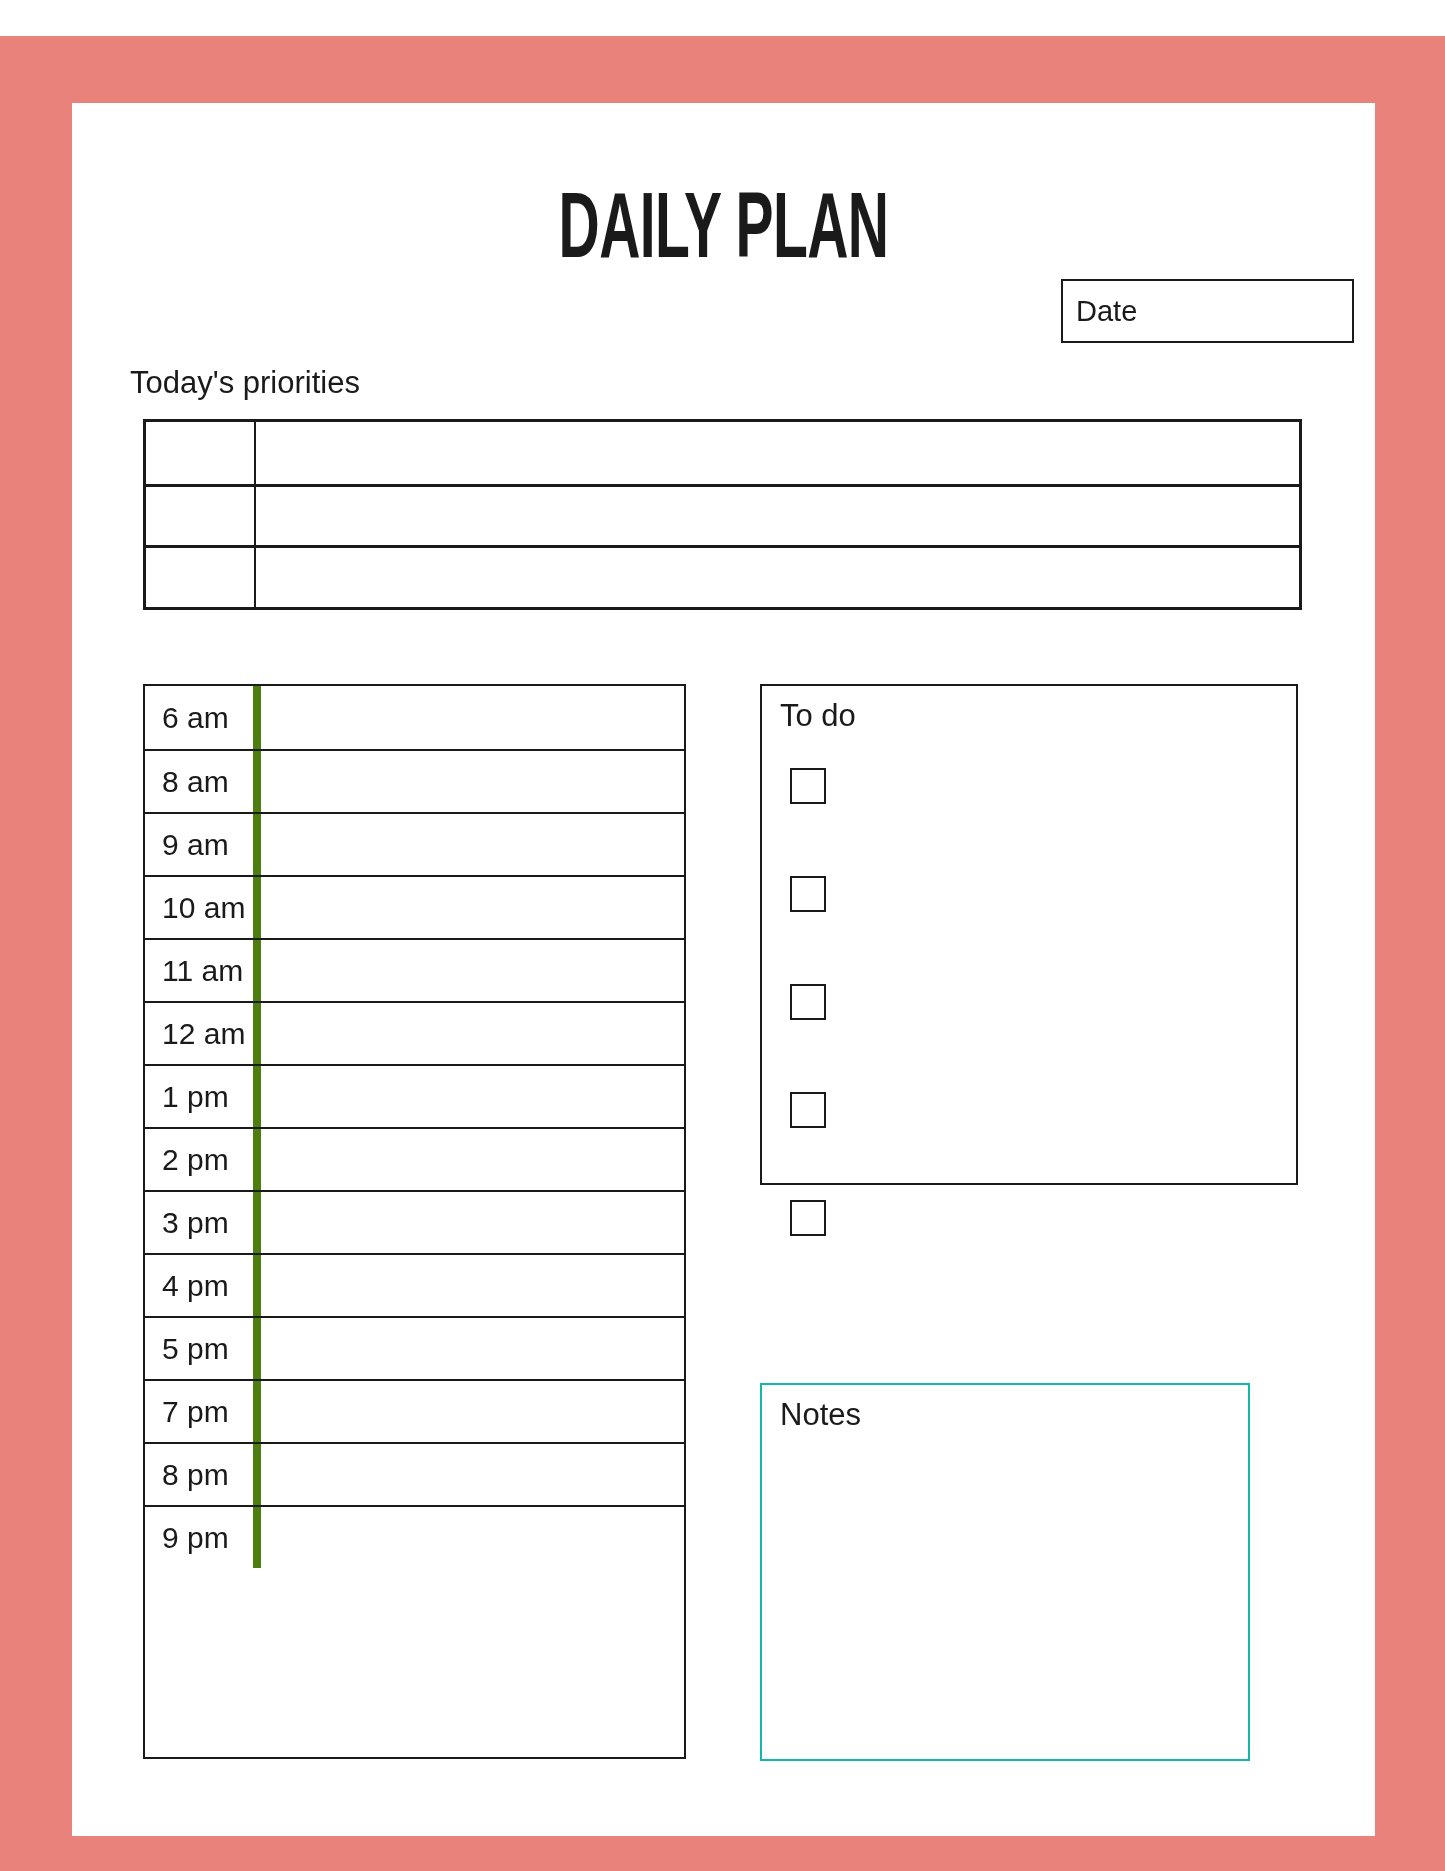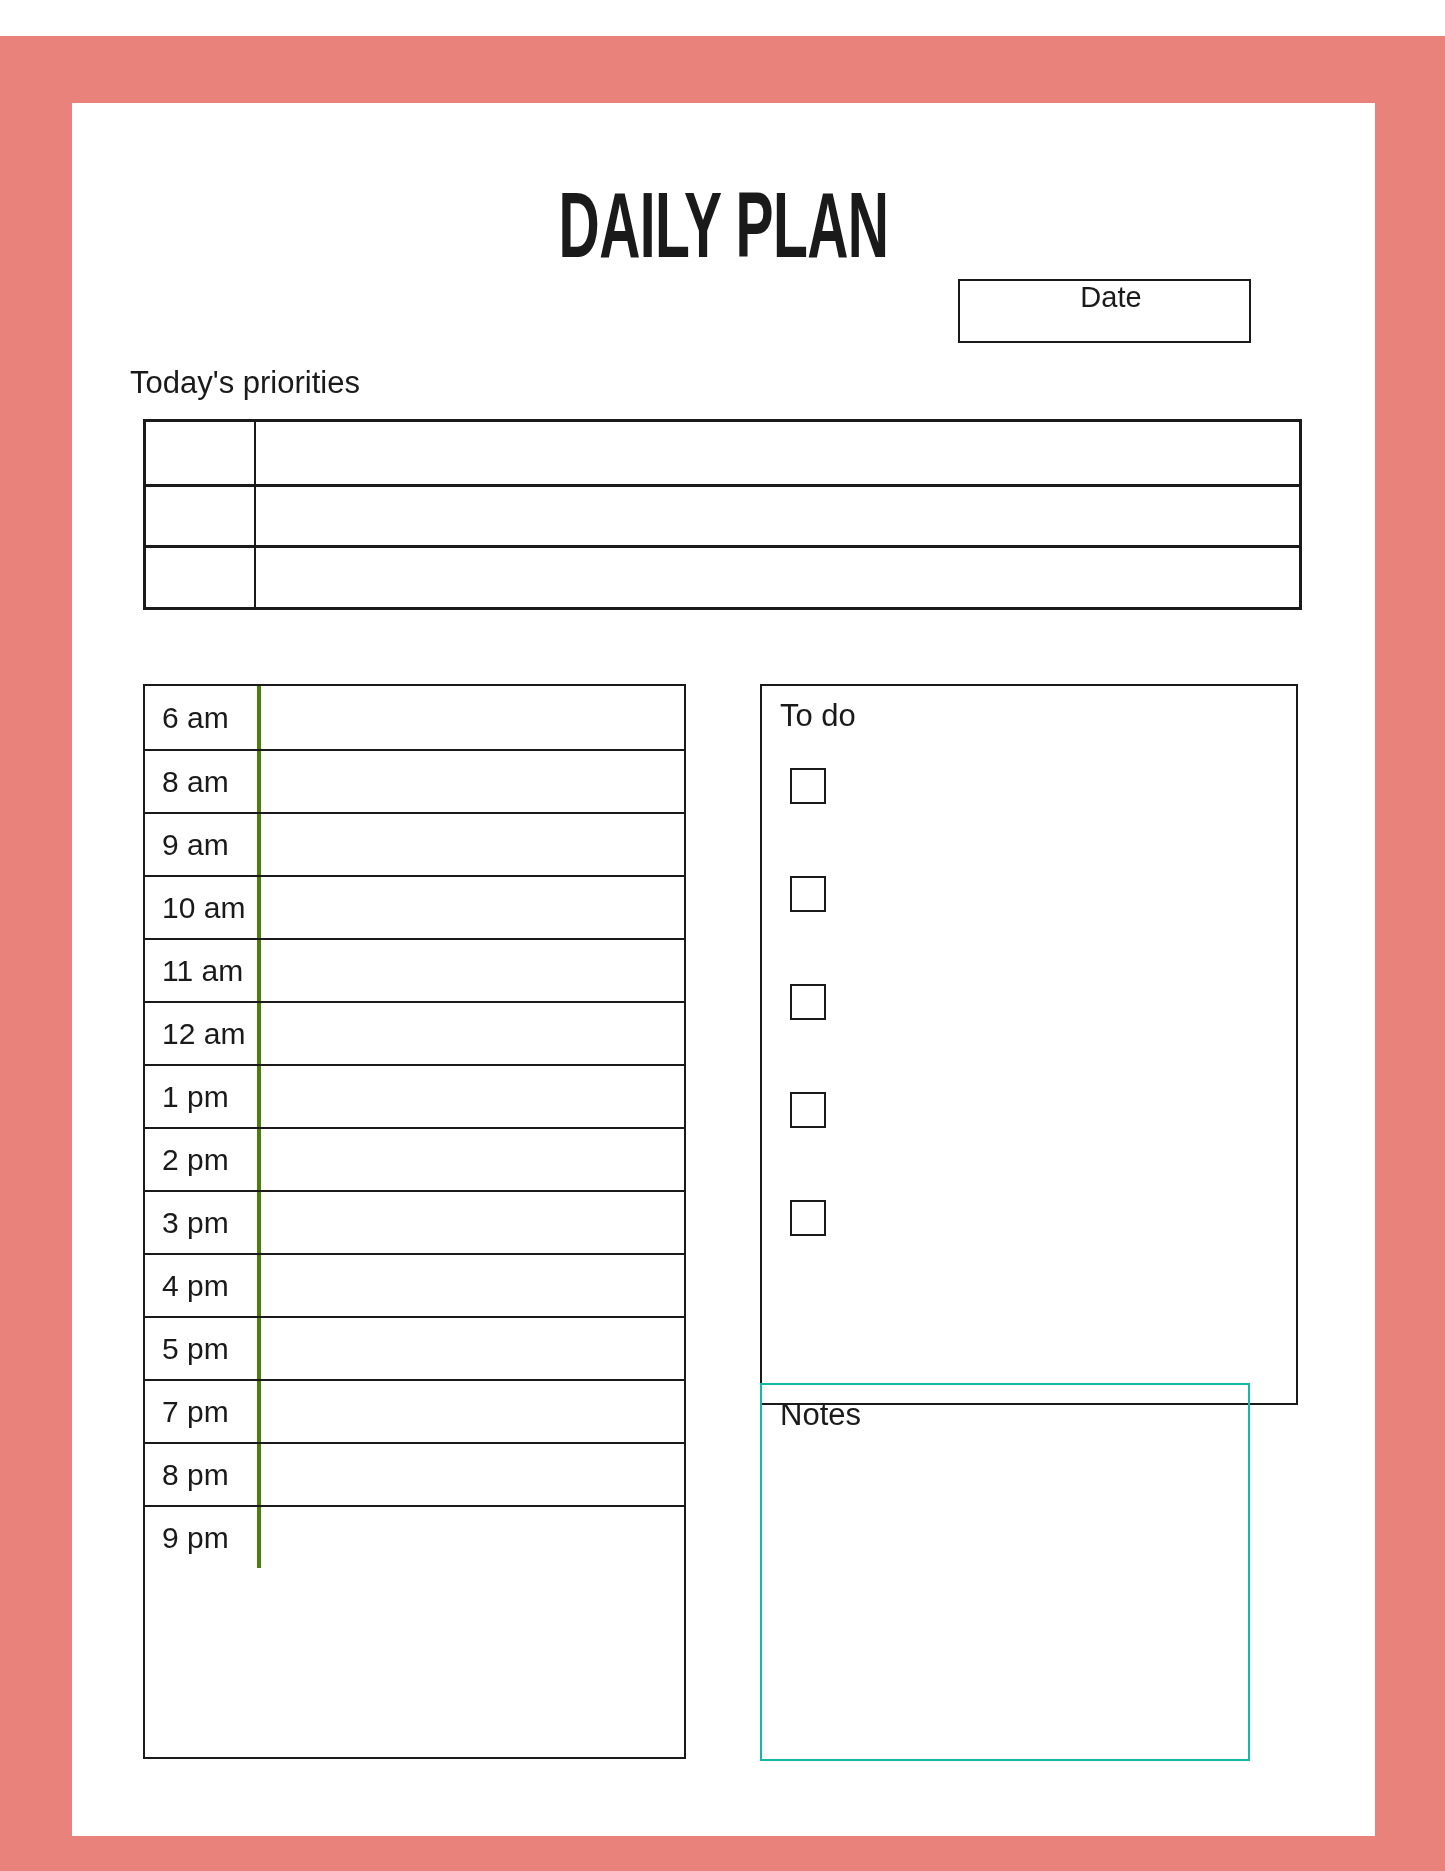--- a/index.html
+++ b/index.html
@@ -19,25 +19,24 @@
   .title{
     position:absolute;top:76px;left:0;right:0;
     margin:0;text-align:center;
     font-size:92px;line-height:1;font-weight:800;
     letter-spacing:-1px;
     transform:scaleX(0.62);
     white-space:nowrap;
   }
   
   .date-box{
-    position:absolute;left:886px;top:176px;width:293px;height:64px;
+    position:absolute;left:989px;top:176px;width:293px;height:64px;
     border:2px solid #1A1A1A;
     display:flex;align-items:center;
     box-sizing:border-box;
-    flex-direction:column;
   }
   .date-label{font-size:29px;padding-left:13px;}
   .date-input{flex:1;height:100%;}
   
   .prio-label{
     position:absolute;left:58px;top:262px;
     font-size:31px;
   }
   .prio-table{
     position:absolute;left:71px;top:316px;width:1159px;height:191px;
@@ -51,29 +50,29 @@
   
   .schedule{
     position:absolute;left:71px;top:581px;width:543px;height:1075px;
     border:2px solid #1A1A1A;
     box-sizing:border-box;
     display:grid;grid-template-rows:repeat(17,1fr);
   }
   .srow{display:grid;grid-template-columns:116px 1fr;}
   .srow + .srow{border-top:2px solid #1A1A1A;}
   .stime{
-    border-right:4px solid #4d7c0f;
+    border-right:8px solid #4d7c0f;
     display:flex;align-items:center;
     padding-left:17px;
     font-size:30px;
     white-space:nowrap;
   }
   
   .todo-box{
-    position:absolute;left:688px;top:581px;width:538px;height:721px;
+    position:absolute;left:688px;top:581px;width:538px;height:501px;
     border:2px solid #1A1A1A;
     box-sizing:border-box;
     padding-left:25px;
   }
   .box-label{
     position:absolute;left:18px;top:12px;
     font-size:31px;
   }
   .todo-item{position:absolute;left:28px;width:36px;height:36px;}
   .cbox{

